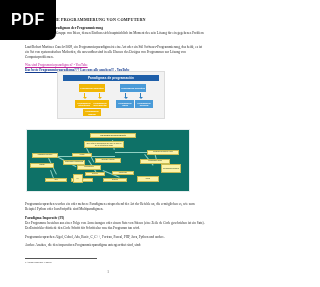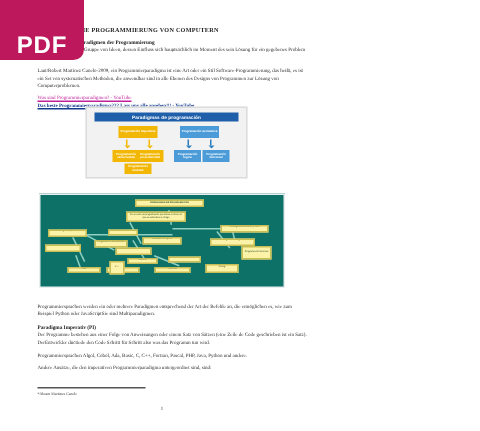--- a/index.html
+++ b/index.html
@@ -15,25 +15,25 @@
     position: relative;
   }
 
   
   #pdf-badge {
     position: absolute;
     left: 0;
     top: 0;
     width: 56px;
     height: 40px;
-    background: #be185d;
+    background: #000000;
     border-bottom-right-radius: 7px;
     z-index: 40;
     display: flex;
-    align-items: flex-end;
+    align-items: center;
     justify-content: center;
   }
   #pdf-badge .lbl {
     color: #ffffff;
     font-family: "Liberation Sans", sans-serif;
     font-weight: bold;
     font-size: 16px;
     letter-spacing: 0.6px;
   }
 

